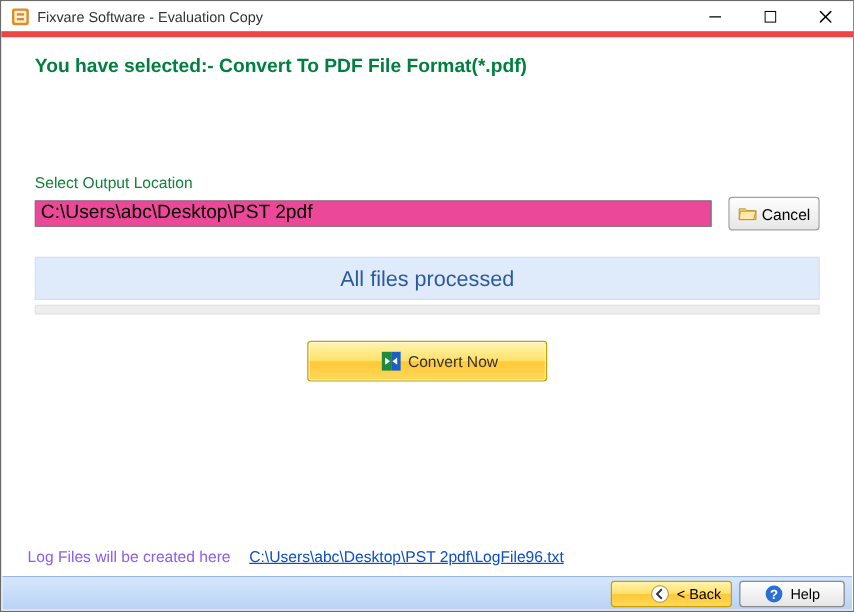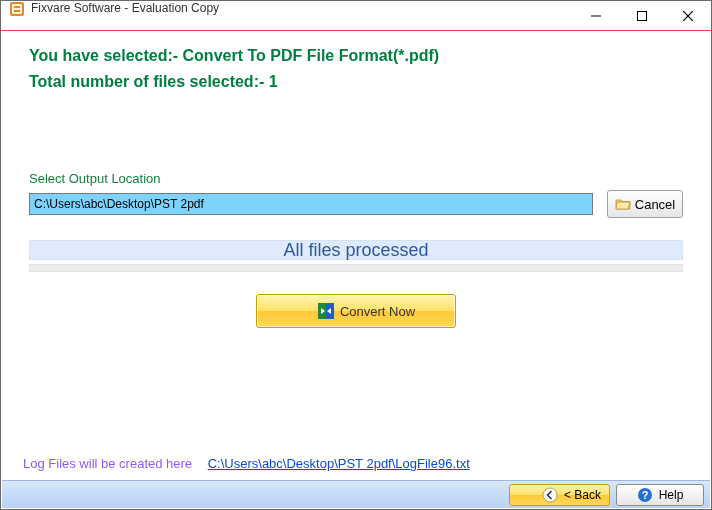--- a/index.html
+++ b/index.html
@@ -11,23 +11,23 @@
     font-size: 12px;
     background: #fff;
     border: 1px solid #6a6a6a;
     position: relative;
     overflow: hidden;
   }
   
   .titlebar {
     height: 30px;
     background: #fff;
-    border-bottom: 1px solid #ef4444;
-    display: flex;
-    align-items: flex-start;
+    border-bottom: 5px solid #ef4444;
+    display: flex;
+    align-items: center;
     padding-left: 8px;
   }
   .titlebar .app-icon {
     width: 16px; height: 16px;
     margin-right: 6px;
     display: inline-flex;
   }
   .titlebar .title-text {
     color: #333;
     font-size: 12px;
@@ -62,23 +62,23 @@
   .row-output {
     display: flex;
     align-items: center;
     gap: 14px;
   }
   .path-input {
     flex: 1;
     height: 22px;
     border: 1px solid #7a7a7a;
     padding: 2px 4px;
-    font-size: 12px;
+    font-size: 16px;
     font-family: inherit;
-    background: #7dd3fc;
+    background: #ec4899;
   }
   .browse-btn {
     width: 76px;
     height: 28px;
     background: linear-gradient(#fefefe, #e6e6e6);
     border: 1px solid #a0a0a0;
     border-radius: 3px;
     display: flex;
     align-items: center;
     justify-content: center;
@@ -94,21 +94,21 @@
     font-size: 13px;
     color: #000;
   }
   .chk {
     width: 13px; height: 13px;
     vertical-align: -2px;
     margin-right: 4px;
   }
   .status-bar {
     margin: 22px 0 0 0;
-    height: 20px;
+    height: 36px;
     background: #dfebfb;
     border: 1px solid #d3e2f7;
     display: flex;
     align-items: center;
     justify-content: center;
     color: #2b5aa0;
     font-size: 18px;
     font-weight: 500;
   }
   .progress-track {
@@ -207,21 +207,20 @@
       <svg width="10" height="10" viewBox="0 0 10 10">
           <line x1="0" y1="0" x2="10" y2="10" stroke="#000" stroke-width="1.2"></line>
           <line x1="10" y1="0" x2="0" y2="10" stroke="#000" stroke-width="1.2"></line>
         </svg>
     </div>
   </div>
 </div>
 
 <div class="content">
   <div class="sel-line">You have selected:- Convert To PDF File Format(*.pdf)</div>
-  <div class="sel-line">Total number of files selected:- 1</div>
 
   <div class="section-label">Select Output Location</div>
   <div class="row-output">
     <input type="text" class="path-input" value="C:\Users\abc\Desktop\PST 2pdf" style="">
     <div class="browse-btn">
       <span class="icon16">
         <svg viewBox="0 0 16 16">
             <path d="M1 4h5l1.2 1.5H15V13H1z" fill="#f6d47a" stroke="#b78a1e" stroke-width="0.7"></path>
             <path d="M2 6h13l-2 7H1z" fill="#ffe9a8" stroke="#b78a1e" stroke-width="0.7"></path>
           </svg>

